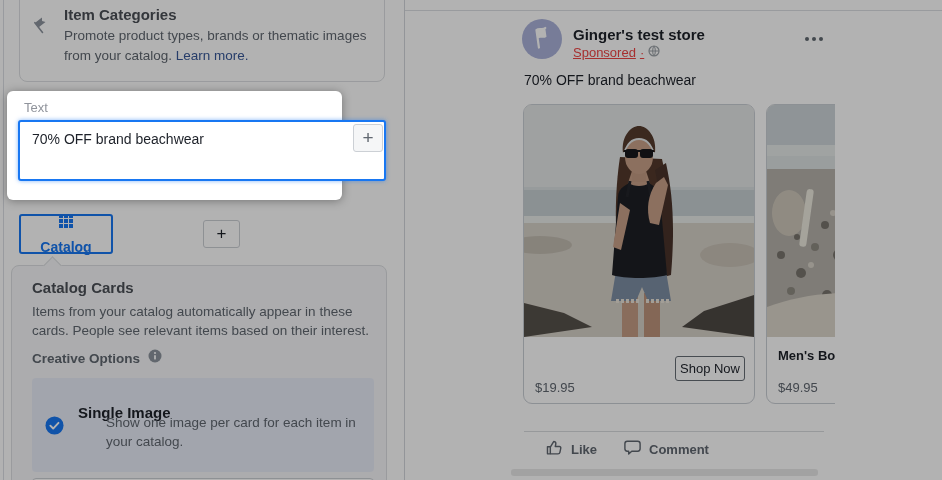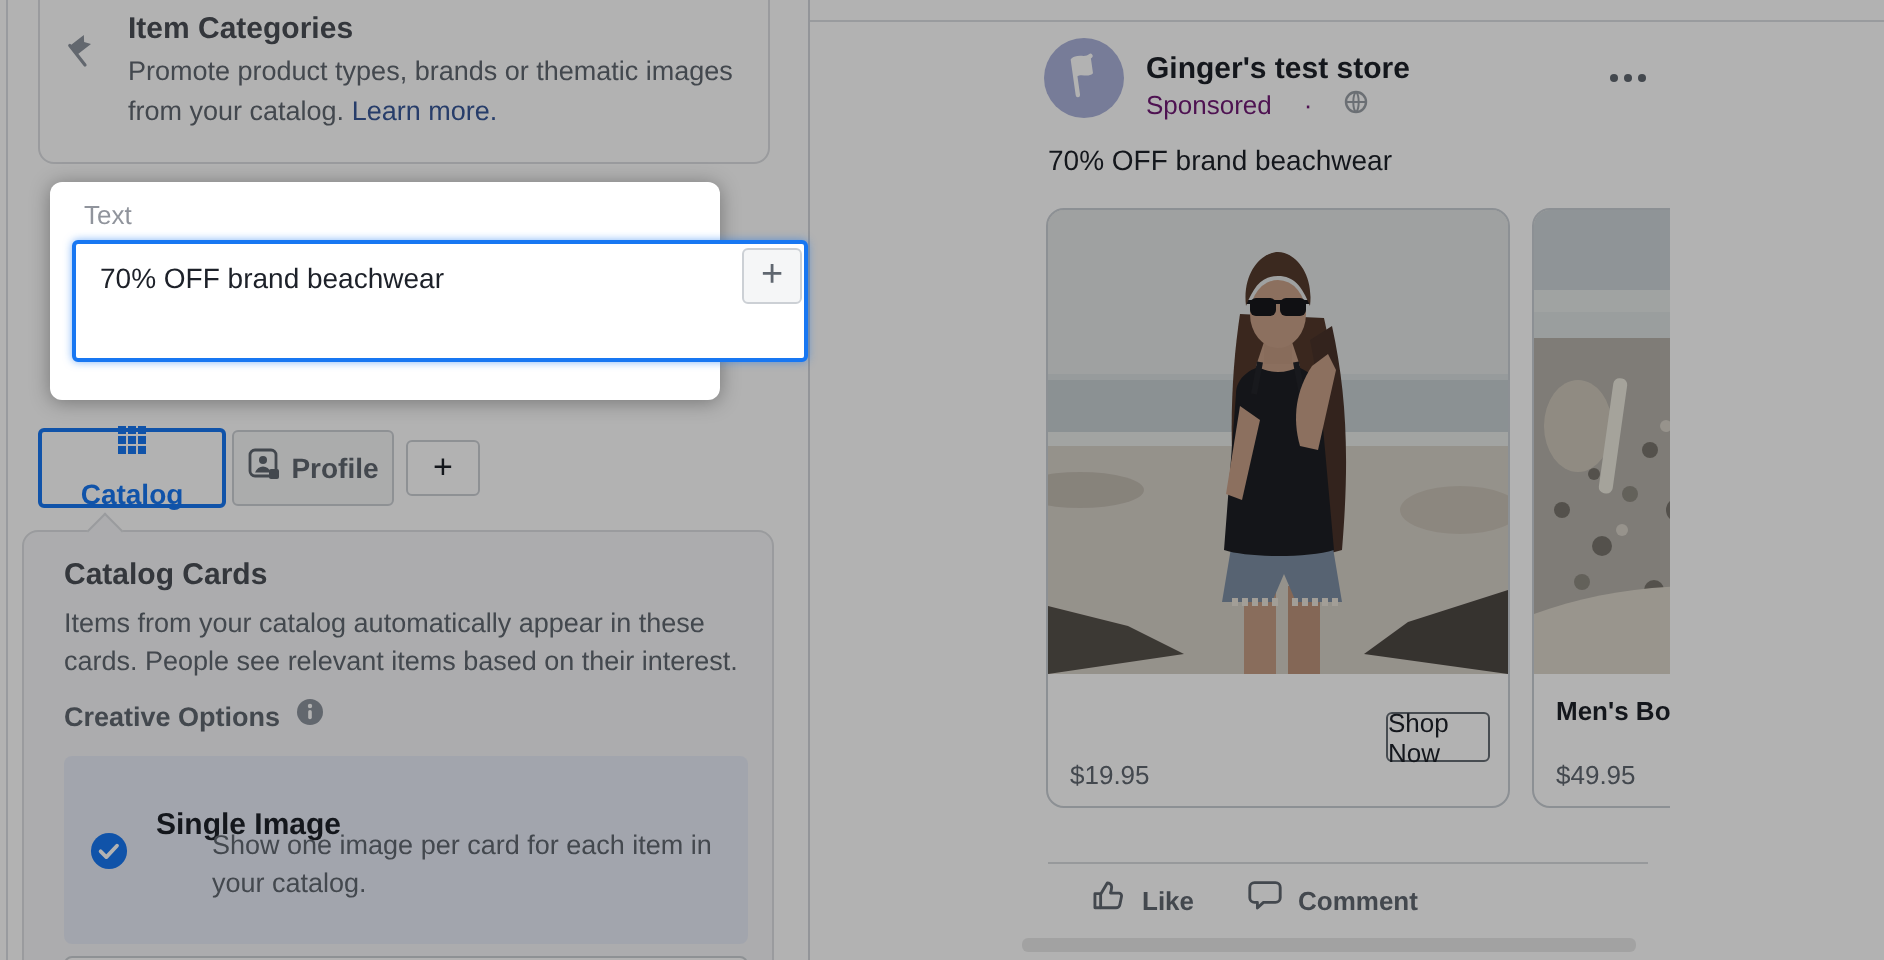--- a/index.html
+++ b/index.html
@@ -42,53 +42,53 @@
   .creative-row .lbl{font-size:13.5px;font-weight:bold;color:#606770;}
   .option-selected{left:20px;top:112px;width:342px;height:94px;background:#e9edf8;border-radius:4px;}
   .opt-check{left:13px;top:38px;width:19px;height:19px;}
   .opt-title{left:46px;top:26px;font-size:15px;font-weight:bold;color:#1d2129;}
   .opt-desc{left:46px;top:36px;width:276px;font-size:13.5px;line-height:1.38;color:#606770;margin-left:28px;}
   .option-next{left:20px;top:212px;width:342px;height:12px;background:#fff;box-sizing:border-box;
                border:1px solid #ccd0d5;border-radius:4px 4px 0 0;}
 
   
   .spotlight{left:7px;top:91px;width:335px;height:109px;background:#fff;border-radius:6px;
-             z-index:40;box-shadow:0 1px 10px rgba(0,0,0,0.35);margin-left:18px;}
+             z-index:40;box-shadow:0 1px 10px rgba(0,0,0,0.35);}
   .text-label{left:17px;top:9px;font-size:13px;color:#90949c;}
   .text-area{left:11px;top:29px;width:368px;height:61px;box-sizing:border-box;background:#fff;
              border:2px solid #1877f2;border-radius:3px;box-shadow:0 0 4px rgba(24,119,242,.55);
              padding:9px 44px 9px 12px;font-family:"Liberation Sans","DejaVu Sans",sans-serif;
              font-size:14px;color:#1d2129;resize:none;outline:none;}
   .text-add-btn{left:346px;top:33px;width:30px;height:28px;box-sizing:border-box;background:#f5f6f7;
                 border:1px solid #ccd0d5;border-radius:3px;display:flex;align-items:center;
                 justify-content:center;font-size:19px;color:#606770;cursor:pointer;}
 
   
   .preview-panel{left:404px;top:0;width:538px;height:480px;background:#fff;
                  border-left:1px solid #d3d6db;box-sizing:border-box;}
   .top-line{left:0;top:10px;width:538px;height:1px;background:#dcdfe2;}
   .avatar{left:117px;top:19px;width:40px;height:40px;border-radius:50%;background:#abb2da;
           display:flex;align-items:center;justify-content:center;}
   .page-name{left:168px;top:26px;font-size:15px;font-weight:bold;color:#1d2129;}
-  .sponsored{left:168px;top:45px;display:flex;align-items:center;gap:16px;
-             font-size:13px;color:#701a75;}
+  .sponsored{left:168px;top:45px;display:flex;align-items:center;gap:4px;
+             font-size:13px;color:#ef4444;text-decoration:underline;}
   .more-dots{left:396px;top:33px;display:flex;gap:3px;cursor:pointer;padding:4px;}
   .more-dots i{width:4px;height:4px;border-radius:50%;background:#606770;display:block;}
   .ad-text{left:119px;top:72px;font-size:14px;color:#1d2129;}
 
   .carousel{left:118px;top:104px;width:312px;height:302px;overflow:hidden;}
   .pcard{position:absolute;top:0;width:232px;height:300px;box-sizing:border-box;background:#fff;
          border:1px solid #c9ced4;border-radius:9px;cursor:pointer;}
   .pcard1{left:0;} .pcard2{left:243px;}
   .pimg{position:absolute;left:0;top:0;width:230px;height:232px;border-radius:8px 8px 0 0;
         overflow:hidden;background:#d9d9d6;}
   .ptitle{position:absolute;left:11px;top:242px;width:122px;font-size:13px;font-weight:bold;
           line-height:17px;color:#1d2129;}
   .pprice{position:absolute;left:11px;bottom:8px;font-size:13px;color:#606770;}
-  .pcta{position:absolute;right:9px;bottom:22px;width:52px;height:25px;box-sizing:border-box;
+  .pcta{position:absolute;right:9px;bottom:22px;width:70px;height:25px;box-sizing:border-box;
         background:#fff;border:1px solid #666d75;border-radius:3px;display:flex;align-items:center;
         justify-content:center;font-size:13px;color:#1d2129;cursor:pointer;}
 
   .post-divider{left:119px;top:431px;width:300px;height:1px;background:#d8dbde;}
   .action{top:438px;display:flex;align-items:center;gap:7px;cursor:pointer;}
   .action .lbl{font-size:13px;font-weight:bold;color:#606770;}
   .action-like{left:140px;} .action-comment{left:218px;} .action-share{left:343px;margin-top:44px;}
   .hscrollbar{left:106px;top:469px;width:307px;height:7px;background:#e9e9e9;border-radius:3px;}
 
   
@@ -127,31 +127,20 @@
           <rect x="5" y="5" width="4" height="4"></rect>
           <rect x="10" y="5" width="4" height="4"></rect>
         <rect x="0" y="10" width="4" height="4"></rect>
           <rect x="5" y="10" width="4" height="4"></rect>
           <rect x="10" y="10" width="4" height="4"></rect>
       </svg>
     </span>
     <span class="lbl">Catalog</span>
   </div>
 
-  <div class="abs tab-profile">
-    <span>
-      <svg width="16" height="16" viewBox="0 0 16 16">
-        <rect x="1" y="1" width="13" height="13" rx="2.5" fill="none" stroke="#606770" stroke-width="1.4"></rect>
-        <circle cx="7.5" cy="6" r="2" fill="#606770"></circle>
-        <path d="M3.5 12.3c.8-2 2.3-3 4-3s3.2 1 4 3z" fill="#606770"></path>
-        <rect x="10.5" y="10.5" width="5" height="5" rx="1" fill="#606770"></rect>
-      </svg>
-    </span>
-    <span class="lbl">Profile</span>
-  </div>
 
   <div class="abs tab-add">
     <span>+</span>
   </div>
 
   <div class="abs catalog-panel">
     <div class="abs panel-caret"></div>
     <div class="abs cc-title">Catalog Cards</div>
     <div class="abs cc-desc">Items from your catalog automatically appear in these cards. People see relevant items based on their interest.</div>
     <div class="abs creative-row">

